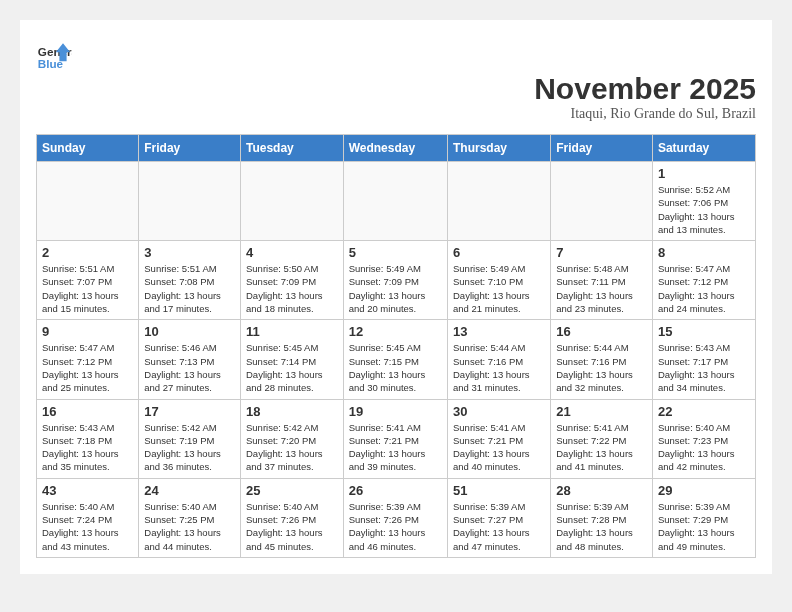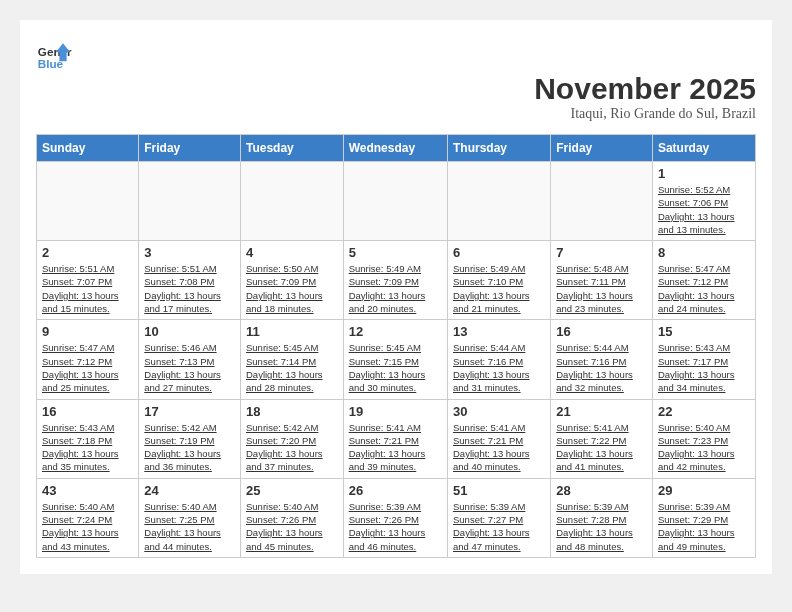--- a/index.html
+++ b/index.html
@@ -73,21 +73,20 @@
       font-size: 13px;
       font-weight: bold;
       color: #333;
       display: block;
       margin-bottom: 2px;
     }
     .day-info {
       color: #333;
       font-size: 9.5px;
       line-height: 1.4;
-      text-decoration: underline;
     }
     .last-row td {
       min-height: 60px;
     }
   </style>
 </head>
 <body>
 
 <div class="page">
   <div class="header">

